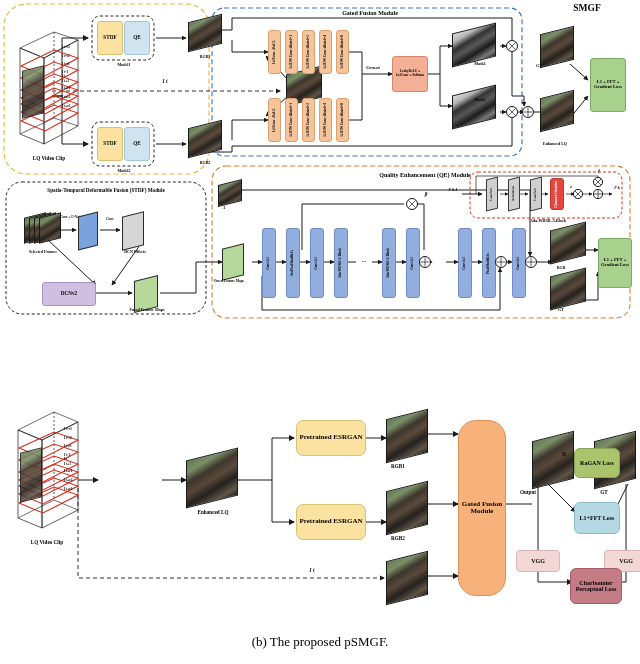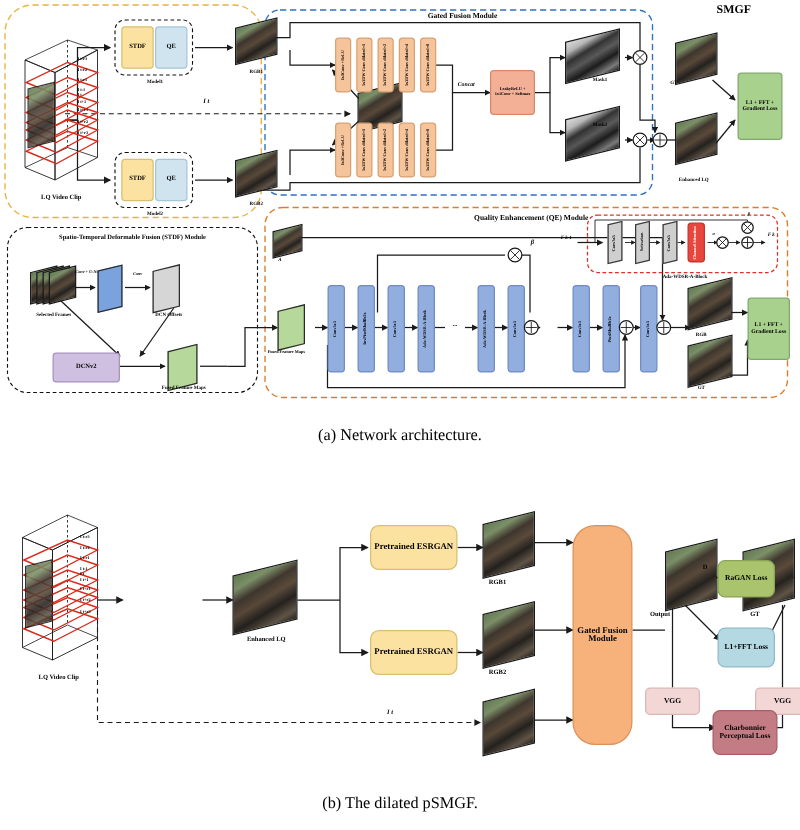--- a/index.html
+++ b/index.html
@@ -415,21 +415,20 @@
     <div class="abs" style="left:592px;top:188px;width:12px;height:12px;">
       <svg width="12" height="12">
           <circle cx="6" cy="6" r="4.6" class="opc"></circle>
           <path class="lnthin" d="M6,2 L6,10 M2,6 L10,6"></path>
         </svg>
     </div>
     <div class="abs txt t4 italic" style="left:608px;top:186px;width:18px;">F k</div>
     <div class="abs txt t4" style="left:498px;top:219px;width:100px;">Ada-WDSR-A-Block</div>
   </div>
 
-  <div class="abs caption" style="left:0;top:340px;">(a)  Network architecture.</div>
 
   <div class="abs" style="left:0;top:392px;width:640px;height:230px;">
     <svg width="640" height="230">
       <defs>
         <marker id="ah2" markerWidth="6" markerHeight="6" refX="5" refY="3" orient="auto">
           <path d="M0,0 L6,3 L0,6 z" fill="#1a1a1a"></path>
         </marker>
       </defs>
 
       <path class="ln" d="M78,88 L98,88" marker-end="url(#ah2)"></path>
@@ -540,15 +539,15 @@
       <span class="txt t6">VGG</span>
     </div>
     <div class="abs box pinkbox" style="left:604px;top:158px;width:44px;height:22px;border-radius:4px;">
       <span class="txt t6">VGG</span>
     </div>
     <div class="abs box rosebox" style="left:570px;top:176px;width:52px;height:36px;border-radius:6px;">
       <span class="txt t6" style="white-space:pre-line;">Charbonnier Perceptual Loss</span>
     </div>
   </div>
 
-  <div class="abs caption" style="left:0;top:634px;">(b)  The dilated pSMGF.</div>
+  <div class="abs caption" style="left:0;top:634px;">(b)  The proposed pSMGF.</div>
 
 </div>
 
 </body></html>

